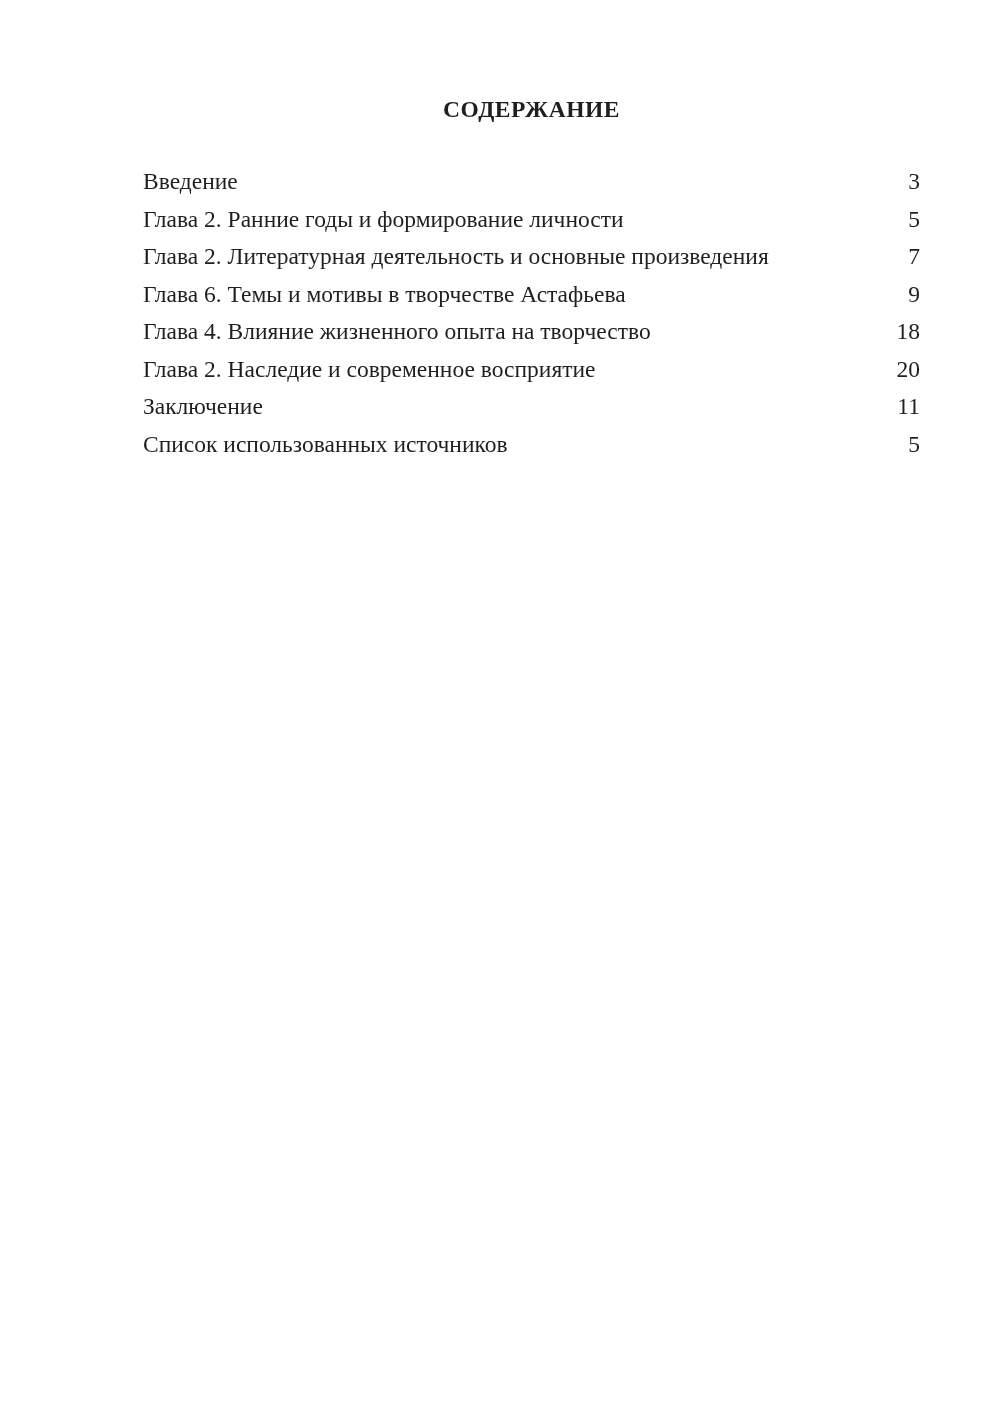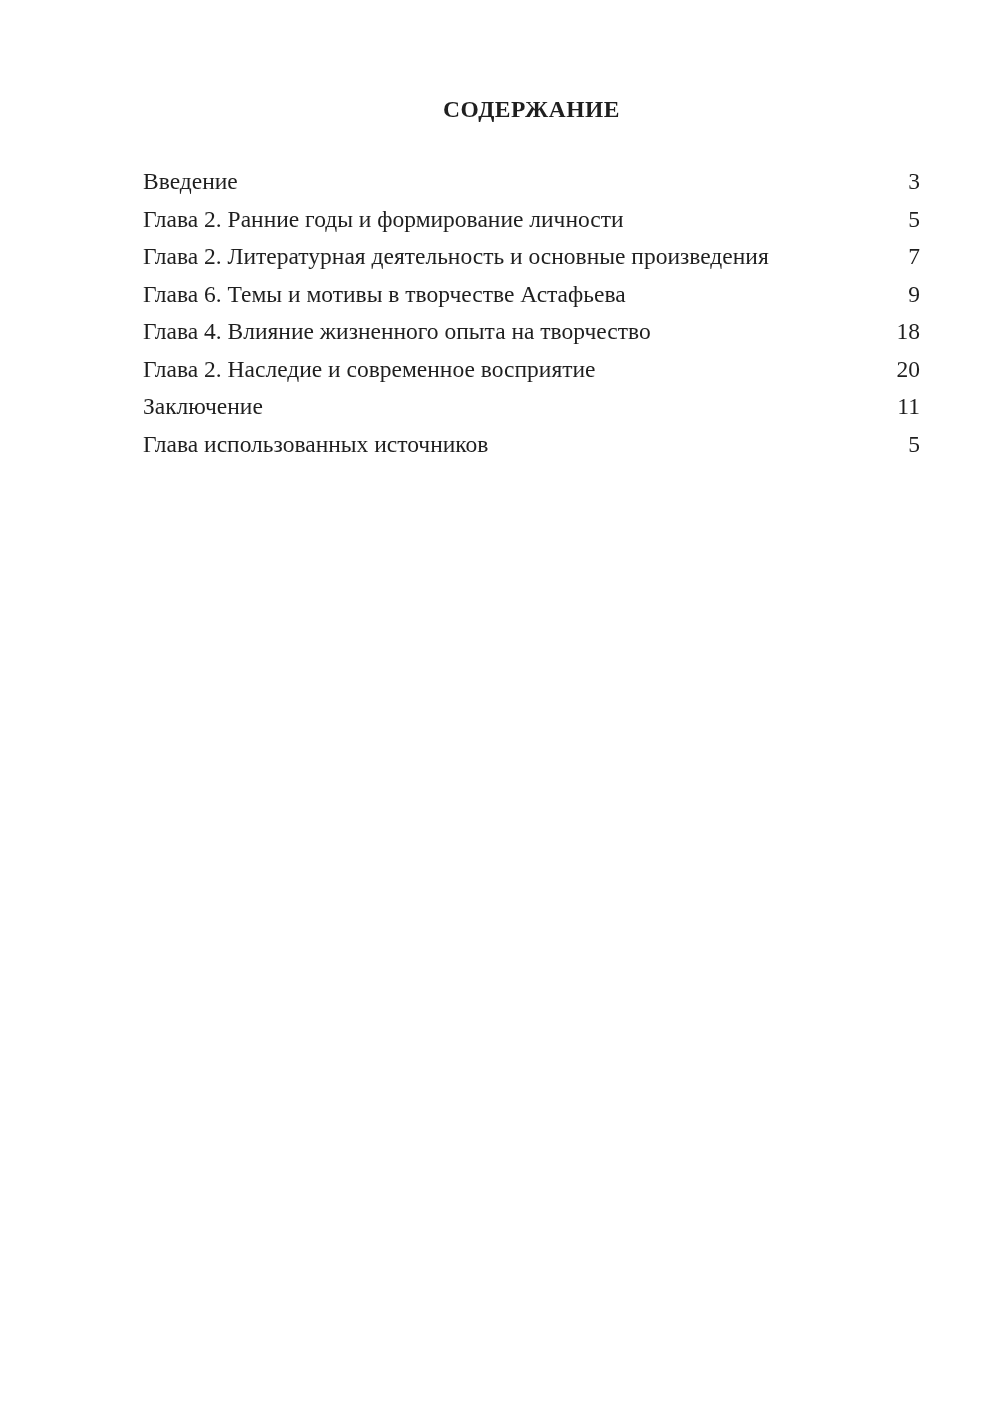--- a/index.html
+++ b/index.html
@@ -98,20 +98,20 @@
     <span class="toc-label">Глава 2. Наследие и современное восприятие</span>
     <span class="toc-page">20</span>
   </div>
 
   <div class="toc-row">
     <span class="toc-label">Заключение</span>
     <span class="toc-page">11</span>
   </div>
 
   <div class="toc-row">
-    <span class="toc-label">Глава использованных источников</span>
+    <span class="toc-label">Список использованных источников</span>
     <span class="toc-page">5</span>
   </div>
 </div>
 
   <div class="footer-page-number">2</div>
 
 </div>
 
 </body></html>

